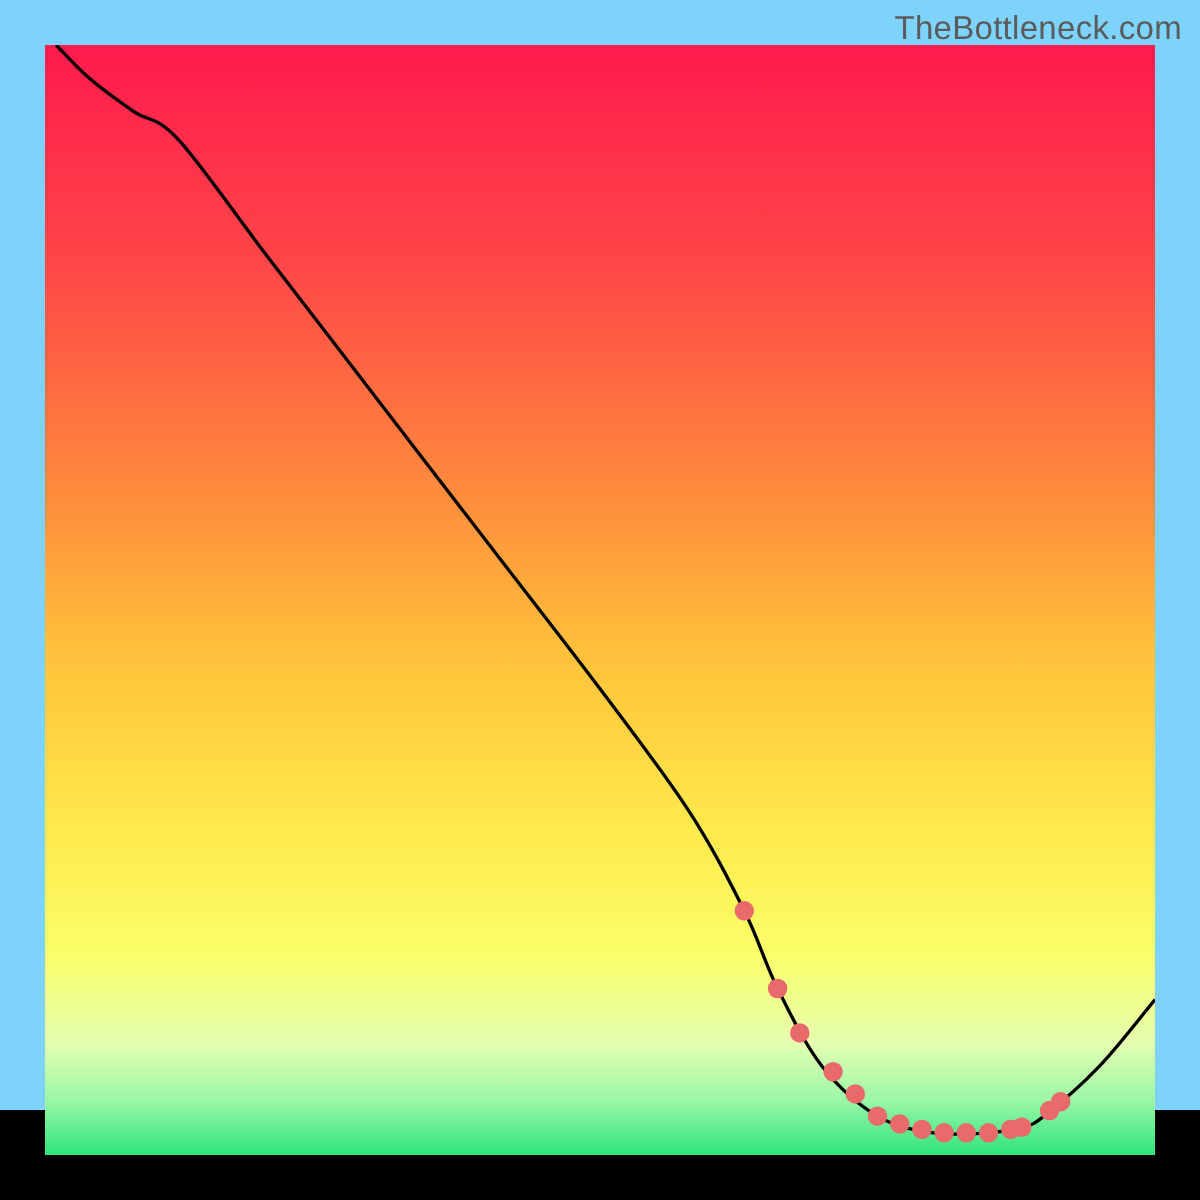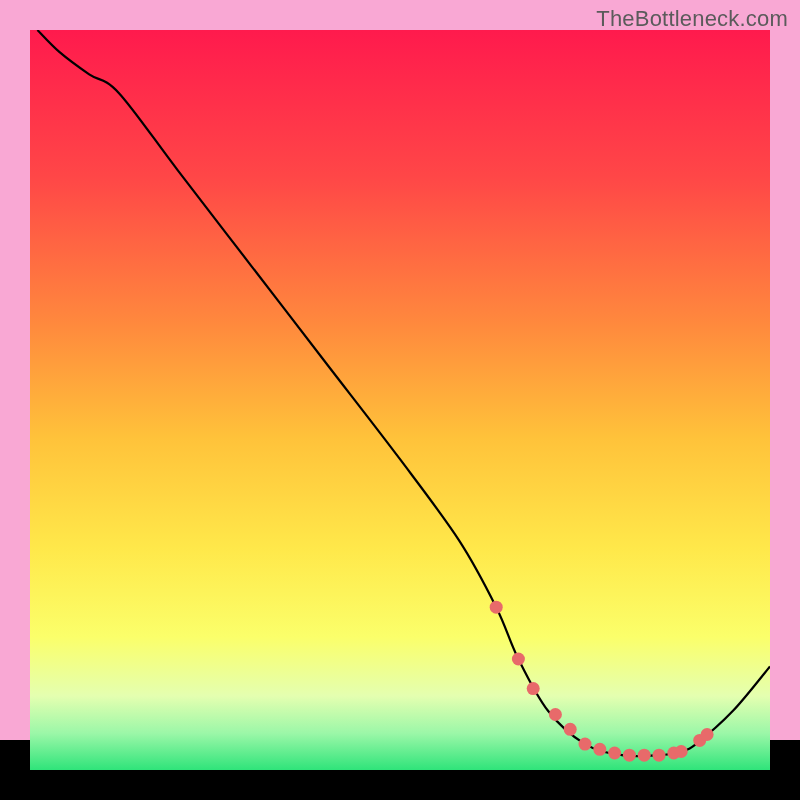--- a/index.html
+++ b/index.html
@@ -8,21 +8,21 @@
     width: 800px;
     height: 800px;
     background: #000;
     overflow: hidden;
     font-family: Arial, Helvetica, sans-serif;
   }
   .frame {
     position: relative;
     width: 800px;
     height: 740px;
-    background: #f9a8d4;
+    background: #7dd3fc;
   }
   .watermark {
     position: absolute;
     top: 6px;
     right: 12px;
     color: #5b5b5b;
     font-size: 22px;
     font-weight: 500;
     letter-spacing: 0.2px;
     z-index: 10;

